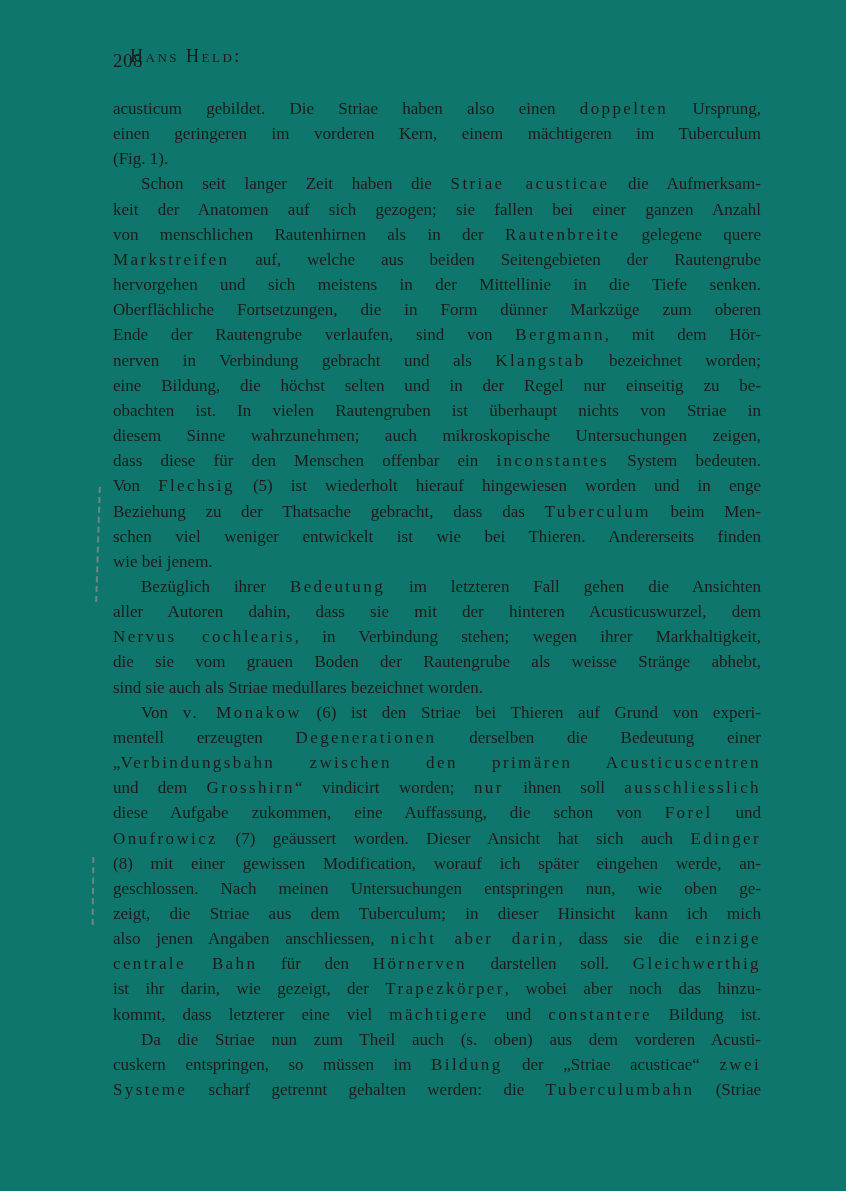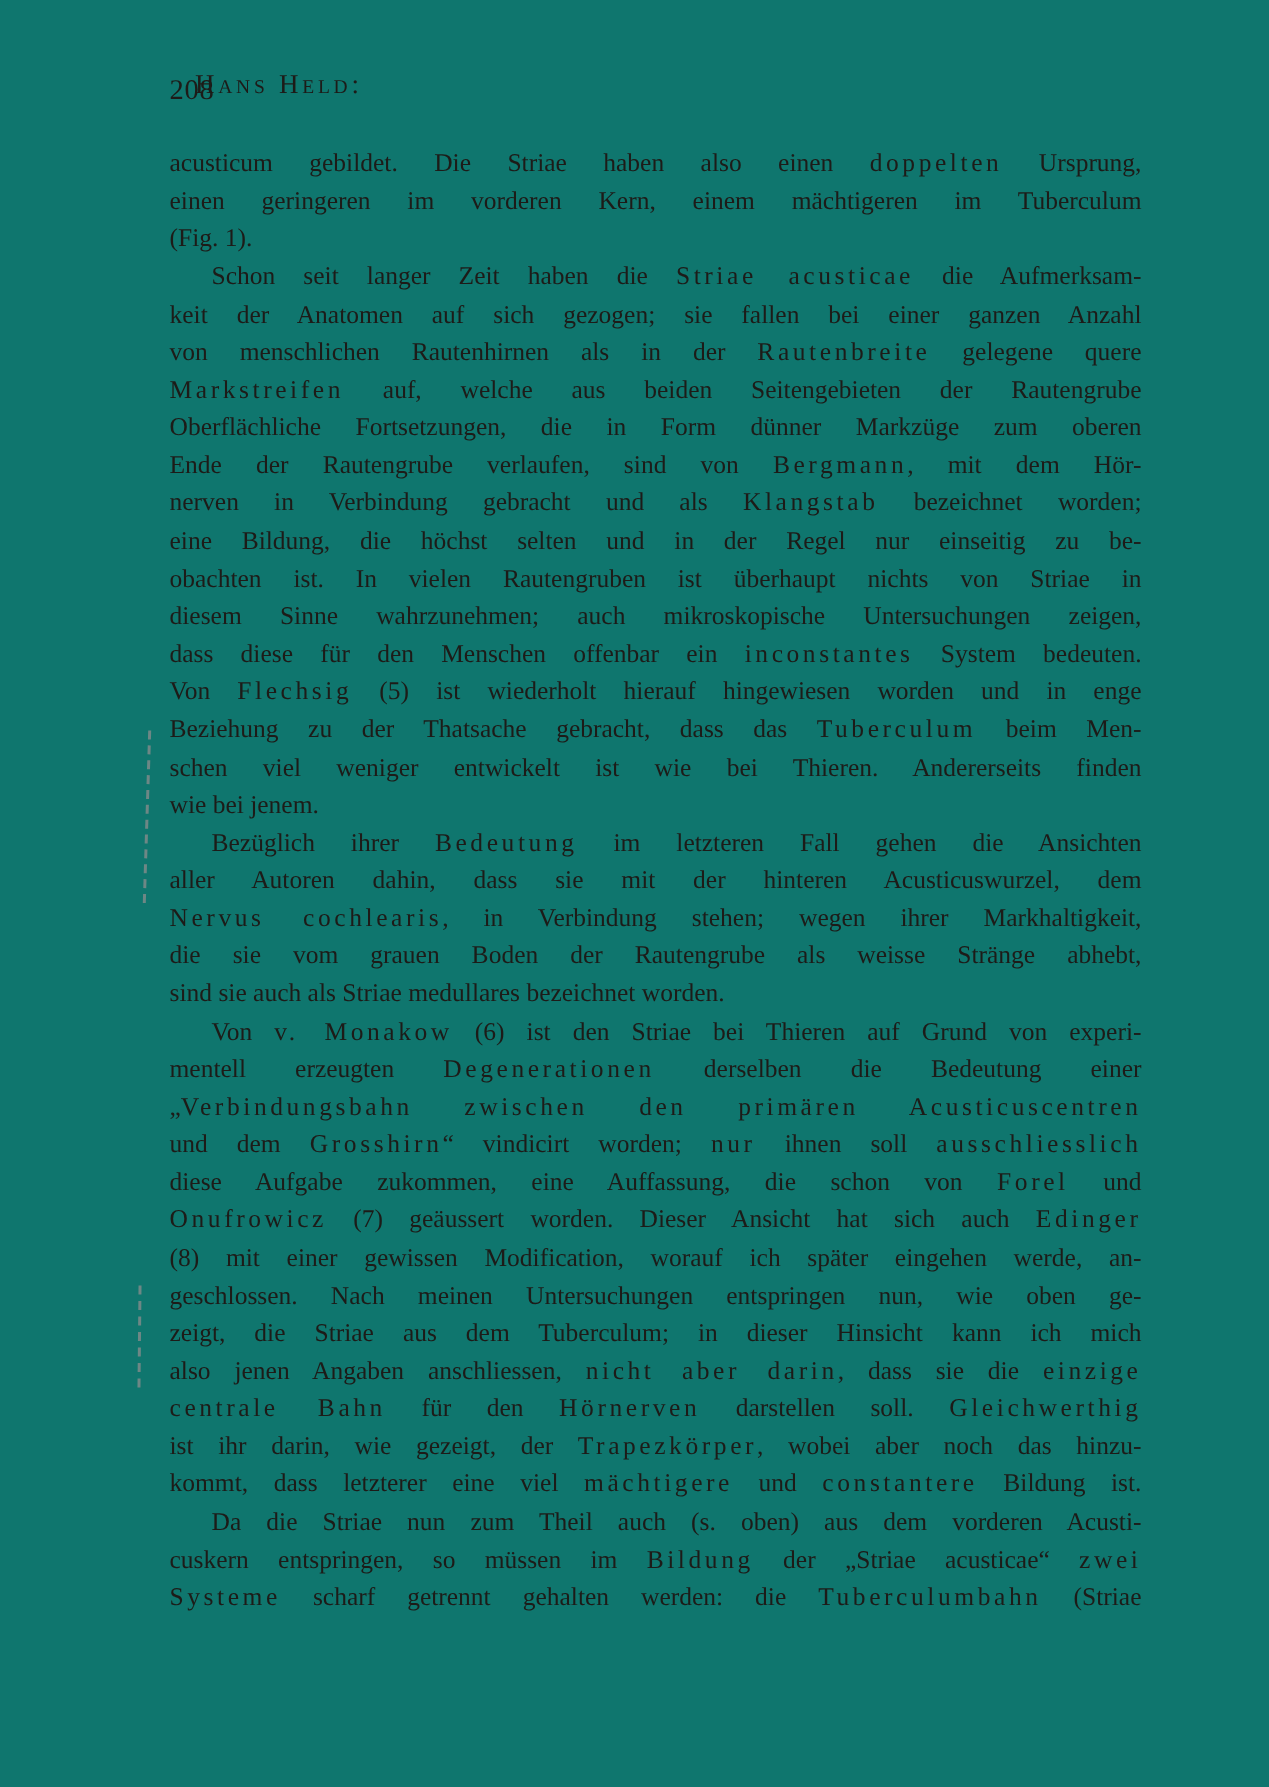--- a/index.html
+++ b/index.html
@@ -100,20 +100,21 @@
       <div class="para">
         <div class="line">acusticum gebildet.  Die Striae haben also einen <span class="em">doppelten</span> Ursprung,</div>
         <div class="line">einen geringeren im vorderen Kern, einem mächtigeren im Tuberculum</div>
         <div class="line short">(Fig. 1).</div>
       </div>
       <div class="para">
         <div class="line indent">Schon seit langer Zeit haben die <span class="em">Striae acusticae</span> die Aufmerksam-</div>
         <div class="line">keit der Anatomen auf sich gezogen; sie fallen bei einer ganzen Anzahl</div>
         <div class="line">von menschlichen Rautenhirnen als in der <span class="em">Rautenbreite</span> gelegene quere</div>
         <div class="line"><span class="em">Markstreifen</span> auf, welche aus beiden Seitengebieten der Rautengrube</div>
+        <div class="line">hervorgehen und sich meistens in der Mittellinie in die Tiefe senken.</div>
         <div class="line">Oberflächliche Fortsetzungen, die in Form dünner Markzüge zum oberen</div>
         <div class="line">Ende der Rautengrube verlaufen, sind von <span class="em">Bergmann</span>, mit dem Hör-</div>
         <div class="line">nerven in Verbindung gebracht und als <span class="em">Klangstab</span> bezeichnet worden;</div>
         <div class="line">eine Bildung, die höchst selten und in der Regel nur einseitig zu be-</div>
         <div class="line">obachten ist.  In vielen Rautengruben ist überhaupt nichts von Striae in</div>
         <div class="line">diesem Sinne wahrzunehmen; auch mikroskopische Untersuchungen zeigen,</div>
         <div class="line">dass diese für den Menschen offenbar ein <span class="em">inconstantes</span> System bedeuten.</div>
         <div class="line">Von <span class="em">Flechsig</span> (5) ist wiederholt hierauf hingewiesen worden und in enge</div>
         <div class="line">Beziehung zu der Thatsache gebracht, dass das <span class="em">Tuberculum</span> beim Men-</div>
         <div class="line">schen viel weniger entwickelt ist wie bei Thieren.  Andererseits finden</div>

